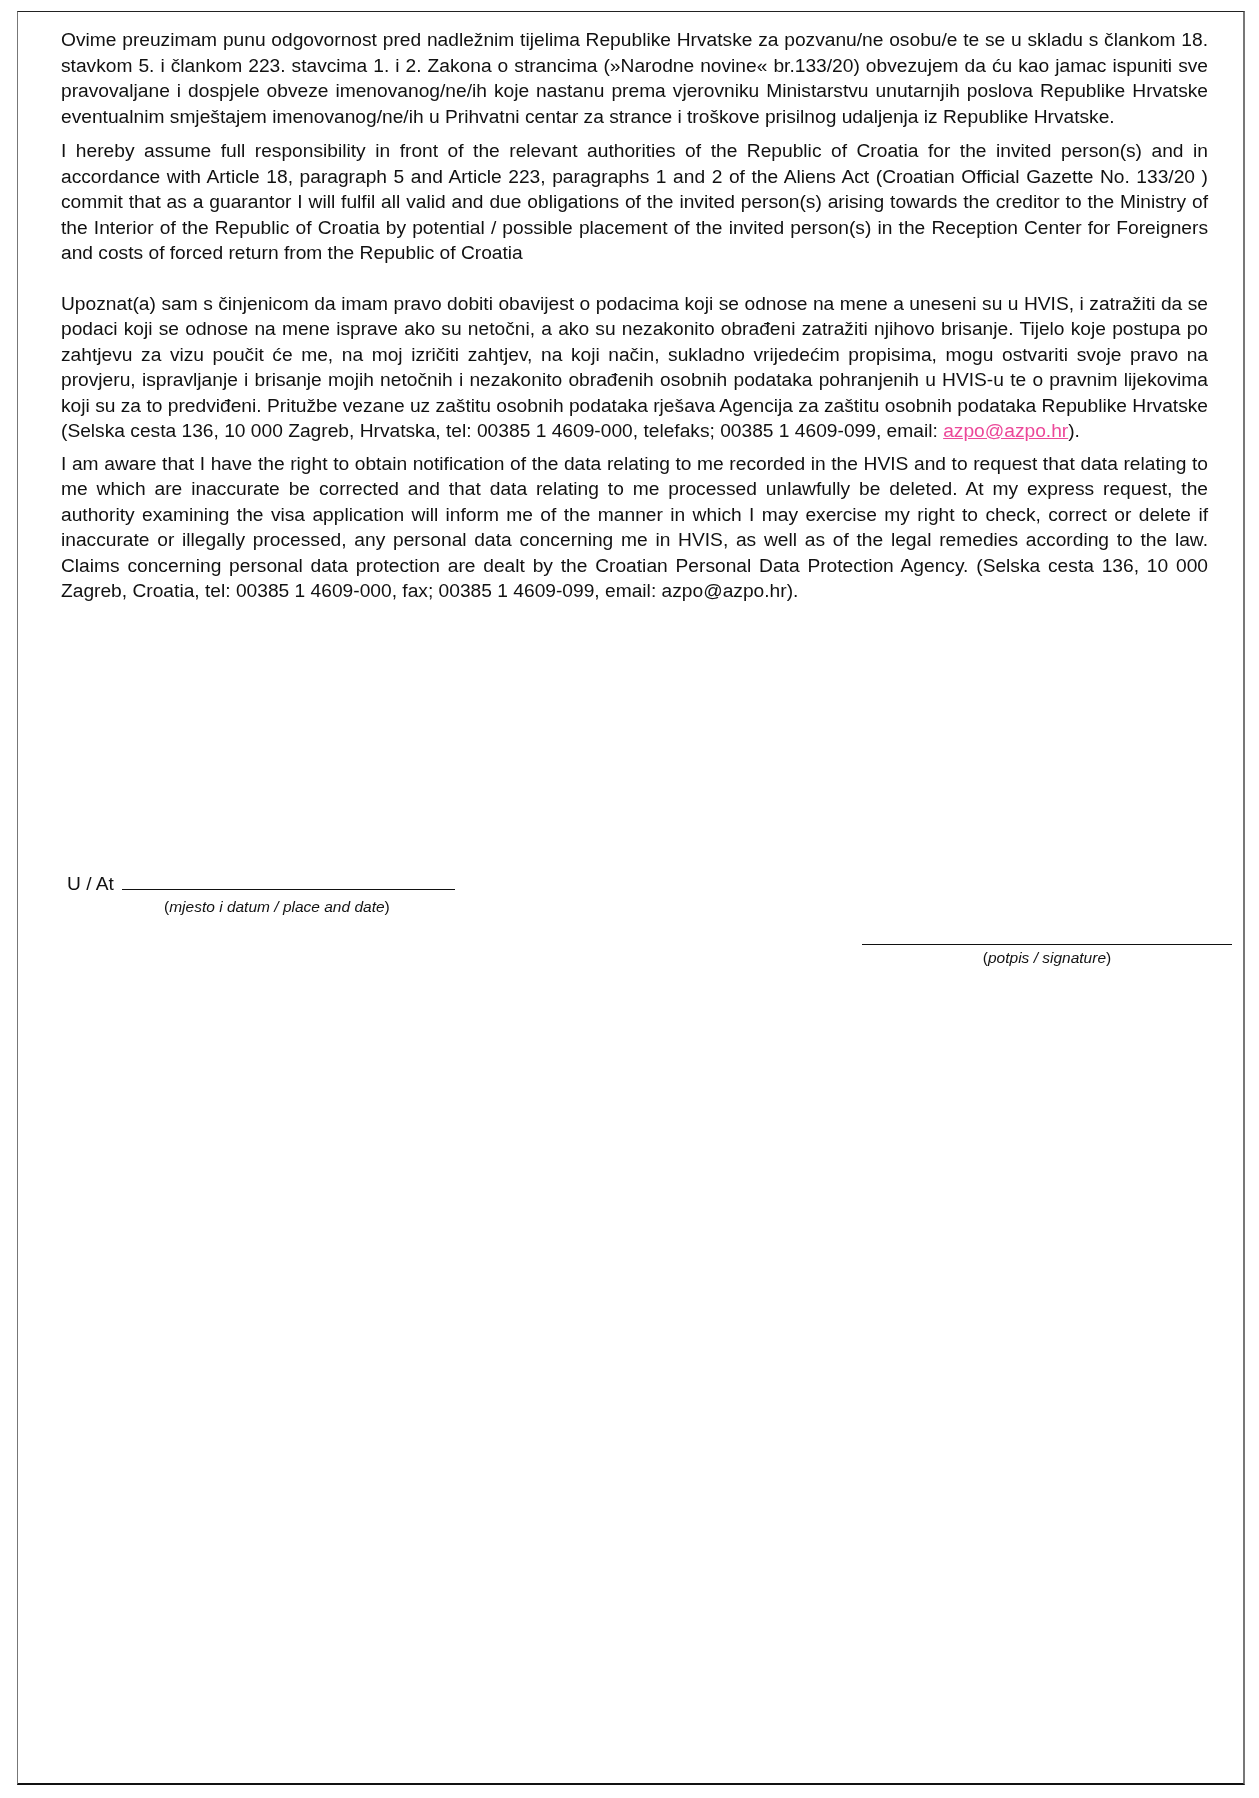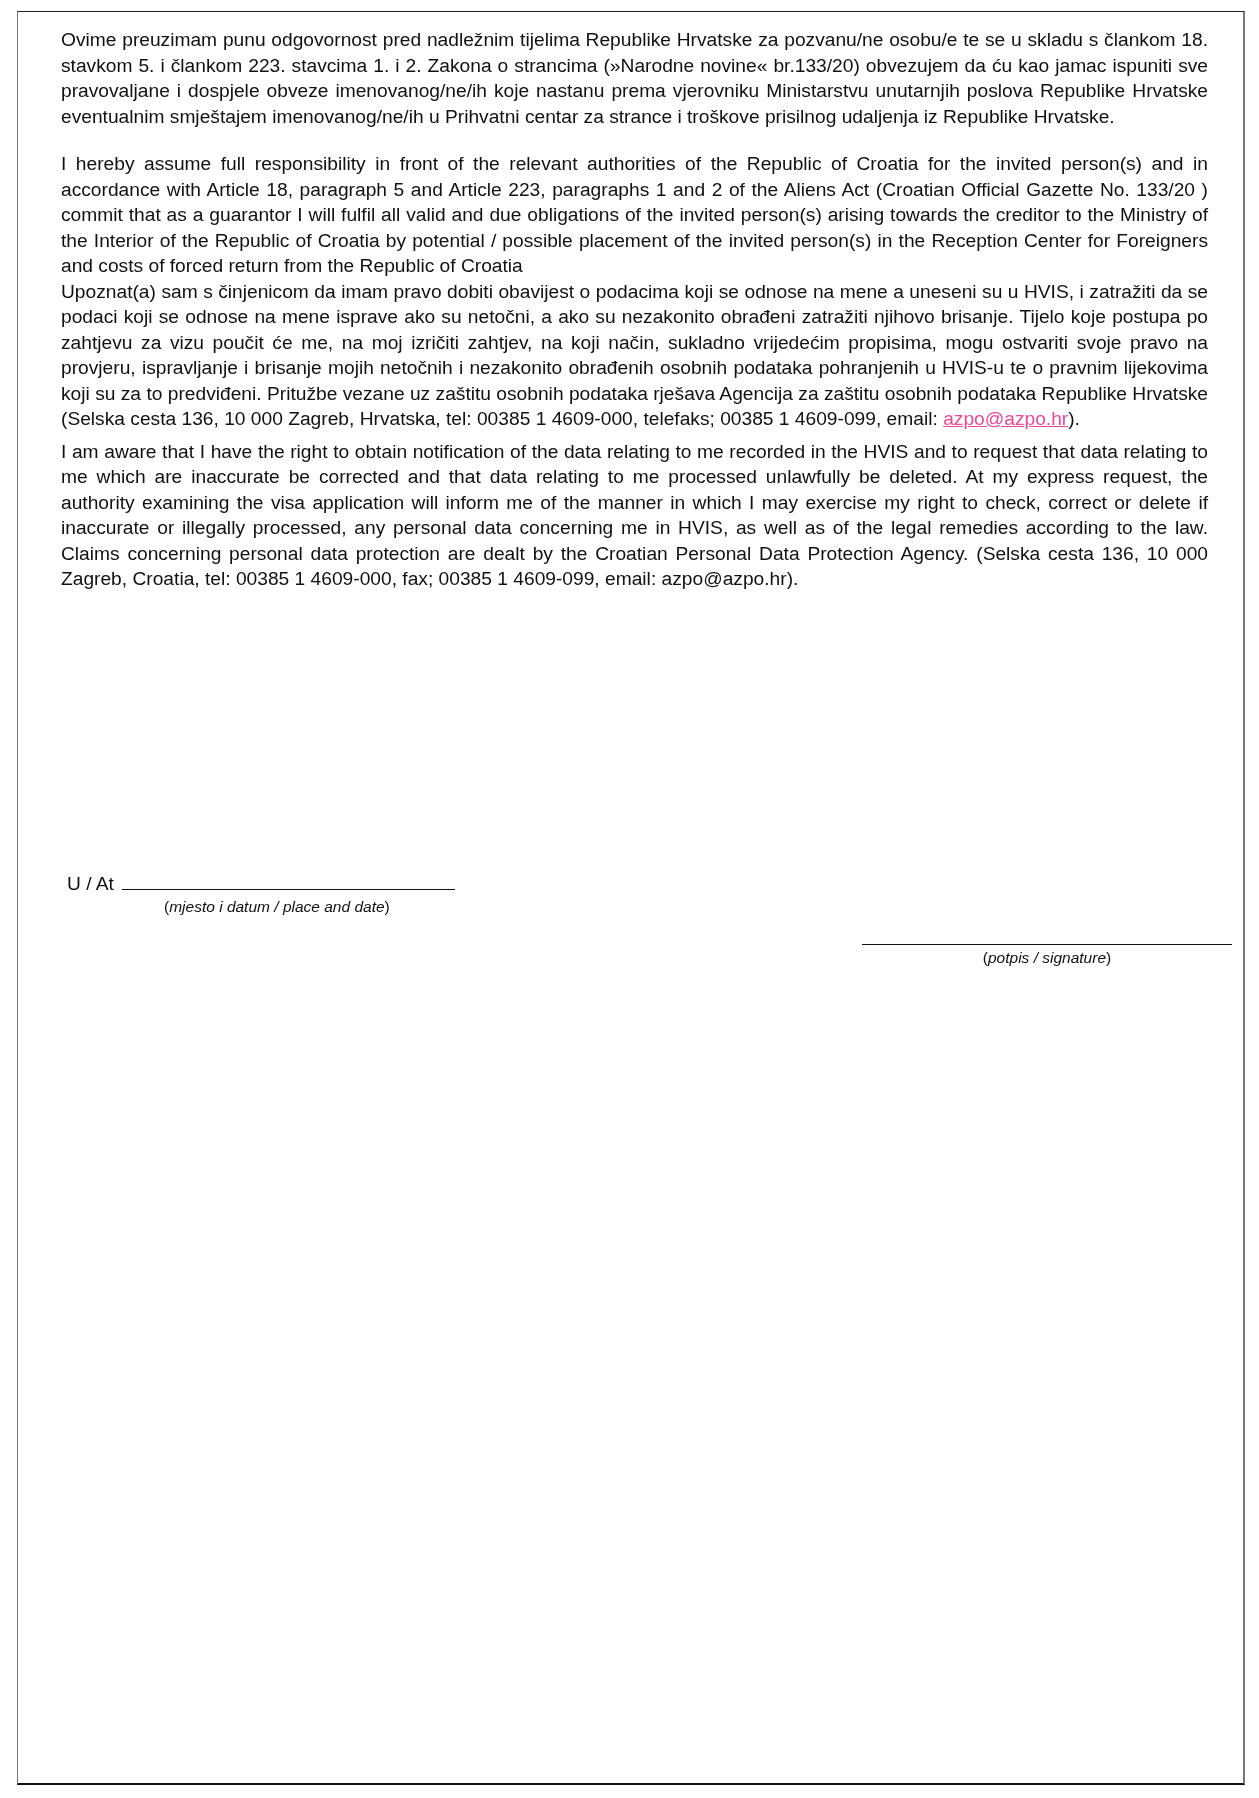--- a/index.html
+++ b/index.html
@@ -33,22 +33,22 @@
       top: 27px;
       width: 1147px;
       font-size: 19.2px;
       line-height: 25.5px;
     }
     .para {
       margin: 0;
       text-align: justify;
     }
     .para-1 { margin-bottom: 25px; }
-    .para-2 { margin-bottom: 22px; }
-    .para-3 { }
+    .para-2 { margin-bottom: 9px; }
+    .para-3 { margin-bottom: 25px; }
     .para-4 { margin-bottom: 7px; }
     .para-5 { margin-bottom: 16px; }
     .para-1 {
       font-family: "Liberation Sans Narrow", "Liberation Sans", sans-serif;
       letter-spacing: -0.55px;
       word-spacing: -1px;
     }
     .email-link {
       color: #ec4899;
       text-decoration: underline;

